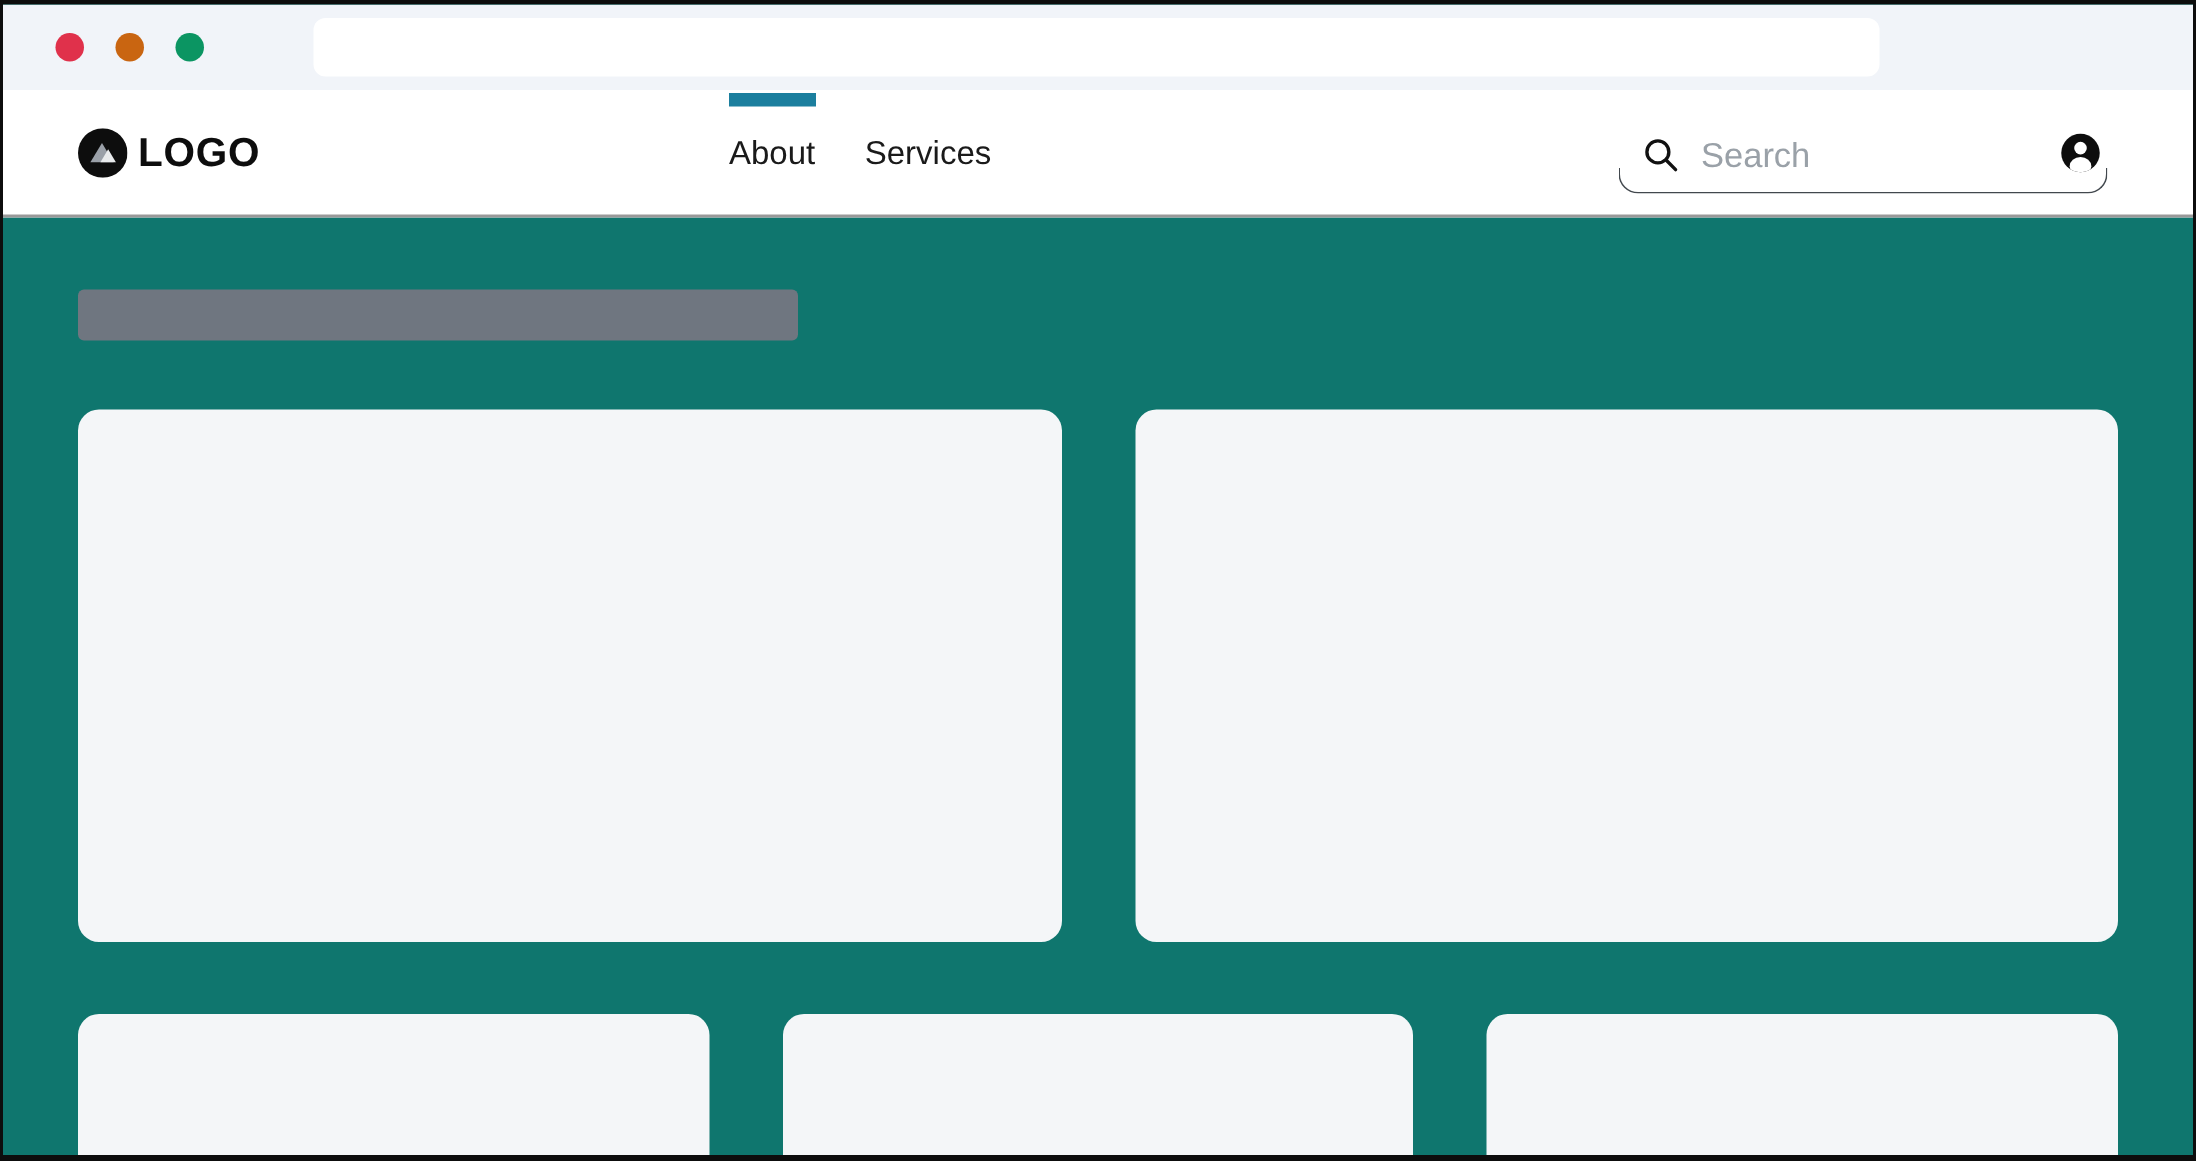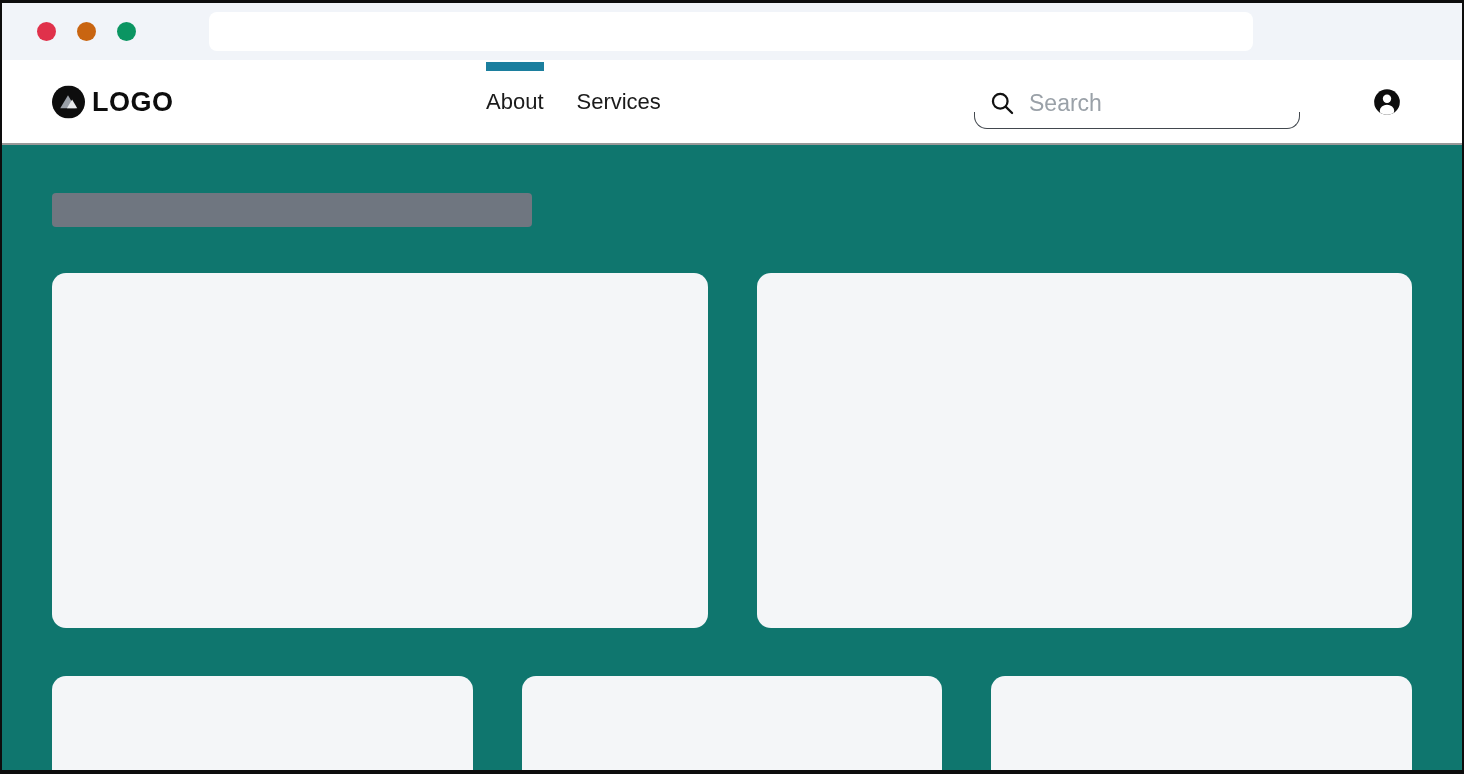--- a/index.html
+++ b/index.html
@@ -65,21 +65,21 @@
   .nav-item{
     position:relative;height:100%;display:flex;align-items:center;
     font-size:22px;font-weight:500;color:var(--text);
     text-decoration:none;cursor:pointer;
   }
   .nav-item.active::before{
     content:"";position:absolute;top:2px;left:0;right:0;height:9px;
     background:var(--accent);
   }
   .search-box{
-    position:absolute;left:972px;top:23px;
+    position:absolute;left:1077px;top:23px;
     width:326px;height:46px;
     display:flex;align-items:center;
   }
   .search-underline{
     position:absolute;left:0;right:0;bottom:0;height:17px;
     border:1.5px solid #42484e;border-top:none;
     border-radius:0 0 13px 13px;
     pointer-events:none;
   }
   .search-icon{flex:0 0 auto;margin:0 13px 6px 15px;display:flex;}

